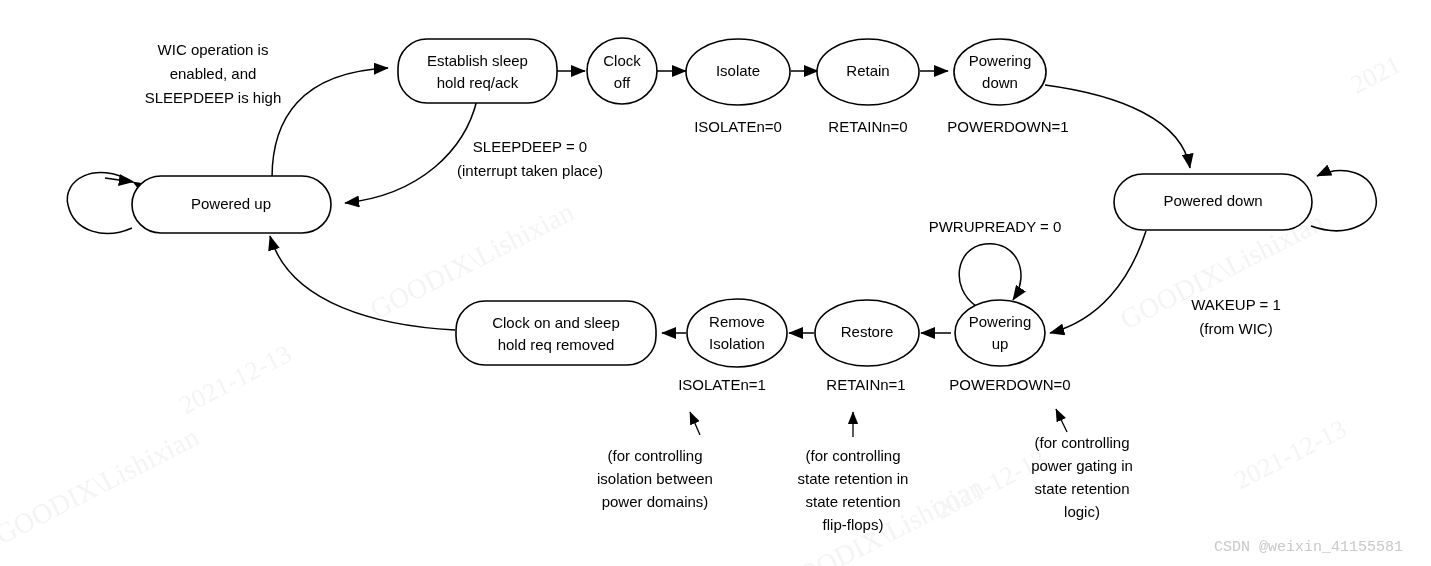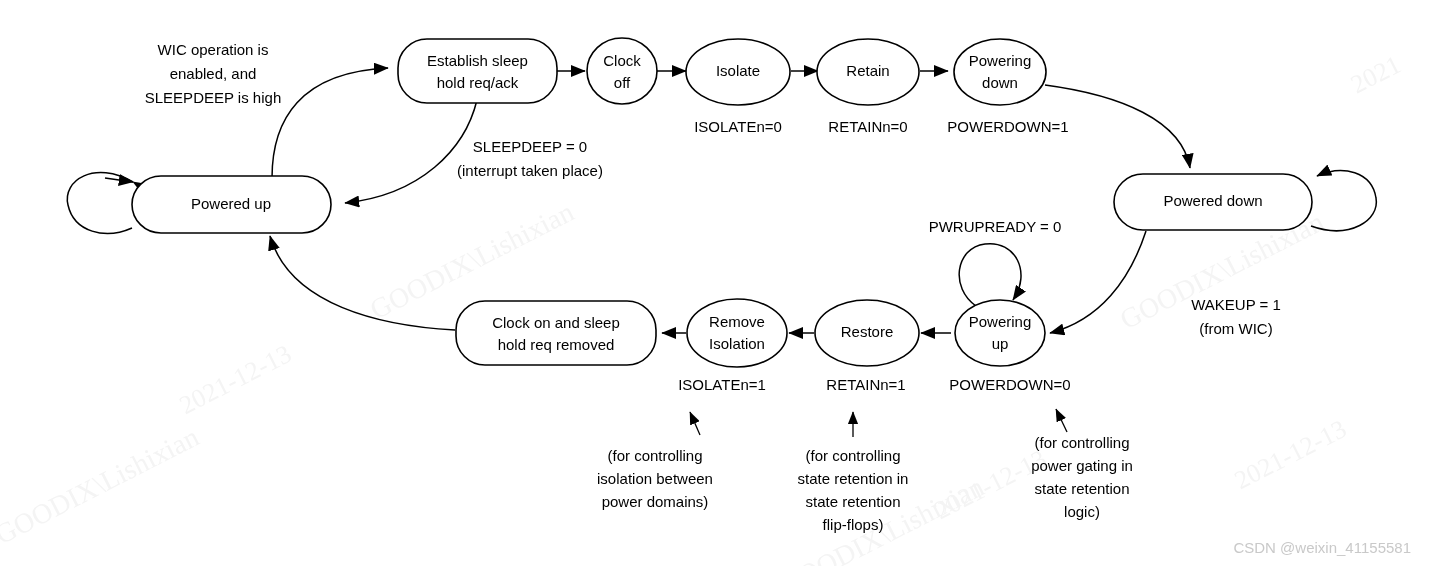--- a/index.html
+++ b/index.html
@@ -68,23 +68,23 @@
   .watermark {
     position: absolute;
     font-family: "Liberation Serif", serif;
     color: #f4f4f4;
     white-space: nowrap;
     pointer-events: none;
     user-select: none;
   }
   #credit-watermark {
     position: absolute;
-    right: 20px;
+    right: 28px;
     bottom: 10px;
-    font-family: Liberation Sans, sans-serif;
+    font-family: Liberation Mono, monospace;
     font-size: 15px;
     color: #c9c9c9;
     white-space: nowrap;
     user-select: none;
   }
 </style>
 </head>
 <body>
 
 <div id="diagram-root">

